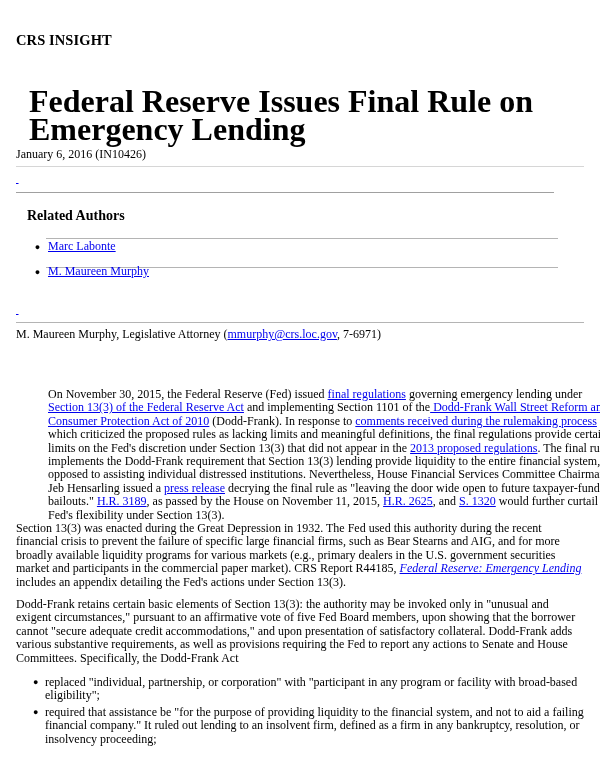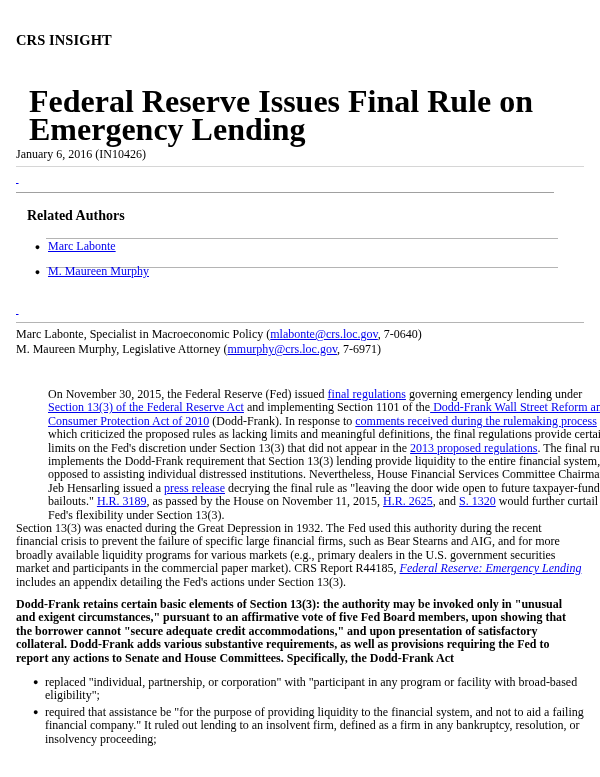--- a/index.html
+++ b/index.html
@@ -22,21 +22,21 @@
     .authors { position: absolute; top: 238px; left: 0; width: 570px; }
     .author-hr { position: absolute; left: 30px; width: 512px; border-top: 1px solid #b4b4b4; }
     .author-item { position: absolute; left: 14px; font-size: 12px; }
     .author-item .bullet { display: inline-block; width: 15px; text-align: center; font-size: 9px; }
     .anchor2 { position: absolute; top: 303px; left: 0; }
     .hr3 { position: absolute; top: 322px; left: 0; width: 568px; border-top: 1px solid #b4b4b4; }
     .contacts { position: absolute; top: 327px; left: 0; font-size: 12px; line-height: 15px; }
     .para { position: absolute; left: 0; width: 568px; font-size: 12px; line-height: 13.4px; margin: 0; }
     .p1 { top: 388px; margin-left: 32px; }
     .p2 { top: 522px; }
-    .p3 { top: 598px; font-weight: bold; }
+    .p3 { top: 598px; }
     .bullets { position: absolute; top: 676px; left: 0; width: 568px; }
     .bitem { position: relative; padding-left: 29px; font-size: 12px; line-height: 13.4px; margin-bottom: 3px; }
     .bitem .bullet { position: absolute; left: 17px; top: 0; font-size: 9px; }
     .bitem .btext { display: block; }
   </style>
 </head>
 <body>
 
 <div class="page">
   <div class="kicker">CRS INSIGHT</div>
@@ -59,21 +59,20 @@
     <div class="author-item" style="top:26px;">
       <span class="bullet">●</span>
       <a href="#">M. Maureen Murphy</a>
     </div>
   </div>
 
   <a class="anchor anchor2" href="#">&nbsp;</a>
   <div class="hr3"></div>
 
   <div class="contacts">
-    <div><span>Marc Labonte, Specialist in Macroeconomic Policy (</span><a href="#">mlabonte@crs.loc.gov</a><span>, 7-0640)</span></div>
     <div><span>M. Maureen Murphy, Legislative Attorney (</span><a href="#">mmurphy@crs.loc.gov</a><span>, 7-6971)</span></div>
   </div>
 
   <p class="para p1"><span>On November 30, 2015, the Federal Reserve (Fed) issued </span><a href="#">final regulations</a><span> governing emergency lending under</span><a href="#"> Section 13(3) of the Federal Reserve Act</a><span> and implementing Section 1101 of the</span><a href="#"> Dodd-Frank Wall Street Reform and Consumer Protection Act of 2010</a><span> (Dodd-Frank). In response to </span><a href="#">comments received during the rulemaking process</a><span> which criticized the proposed rules as lacking limits and meaningful definitions, the final regulations provide certain limits on the Fed's discretion under Section 13(3) that did not appear in the </span><a href="#">2013 proposed regulations</a><span>. The final rule implements the Dodd-Frank requirement that Section 13(3) lending provide liquidity to the entire financial system, as opposed to assisting individual distressed institutions. Nevertheless, House Financial Services Committee Chairman Jeb Hensarling issued a </span><a href="#">press release</a><span> decrying the final rule as "leaving the door wide open to future taxpayer-funded bailouts." </span><a href="#">H.R. 3189</a><span>, as passed by the House on November 11, 2015, </span><a href="#">H.R. 2625</a><span>, and </span><a href="#">S. 1320</a><span> would further curtail the Fed's flexibility under Section 13(3).</span></p>
 
   <p class="para p2"><span>Section 13(3) was enacted during the Great Depression in 1932. The Fed used this authority during the recent financial crisis to prevent the failure of specific large financial firms, such as Bear Stearns and AIG, and for more broadly available liquidity programs for various markets (e.g., primary dealers in the U.S. government securities market and participants in the commercial paper market). CRS Report R44185, </span><a href="#" style="font-style:italic;">Federal Reserve: Emergency Lending</a><span> includes an appendix detailing the Fed's actions under Section 13(3).</span></p>
 
   <p class="para p3">Dodd-Frank retains certain basic elements of Section 13(3): the authority may be invoked only in "unusual and exigent circumstances," pursuant to an affirmative vote of five Fed Board members, upon showing that the borrower cannot "secure adequate credit accommodations," and upon presentation of satisfactory collateral. Dodd-Frank adds various substantive requirements, as well as provisions requiring the Fed to report any actions to Senate and House Committees. Specifically, the Dodd-Frank Act</p>
 
   <div class="bullets">

